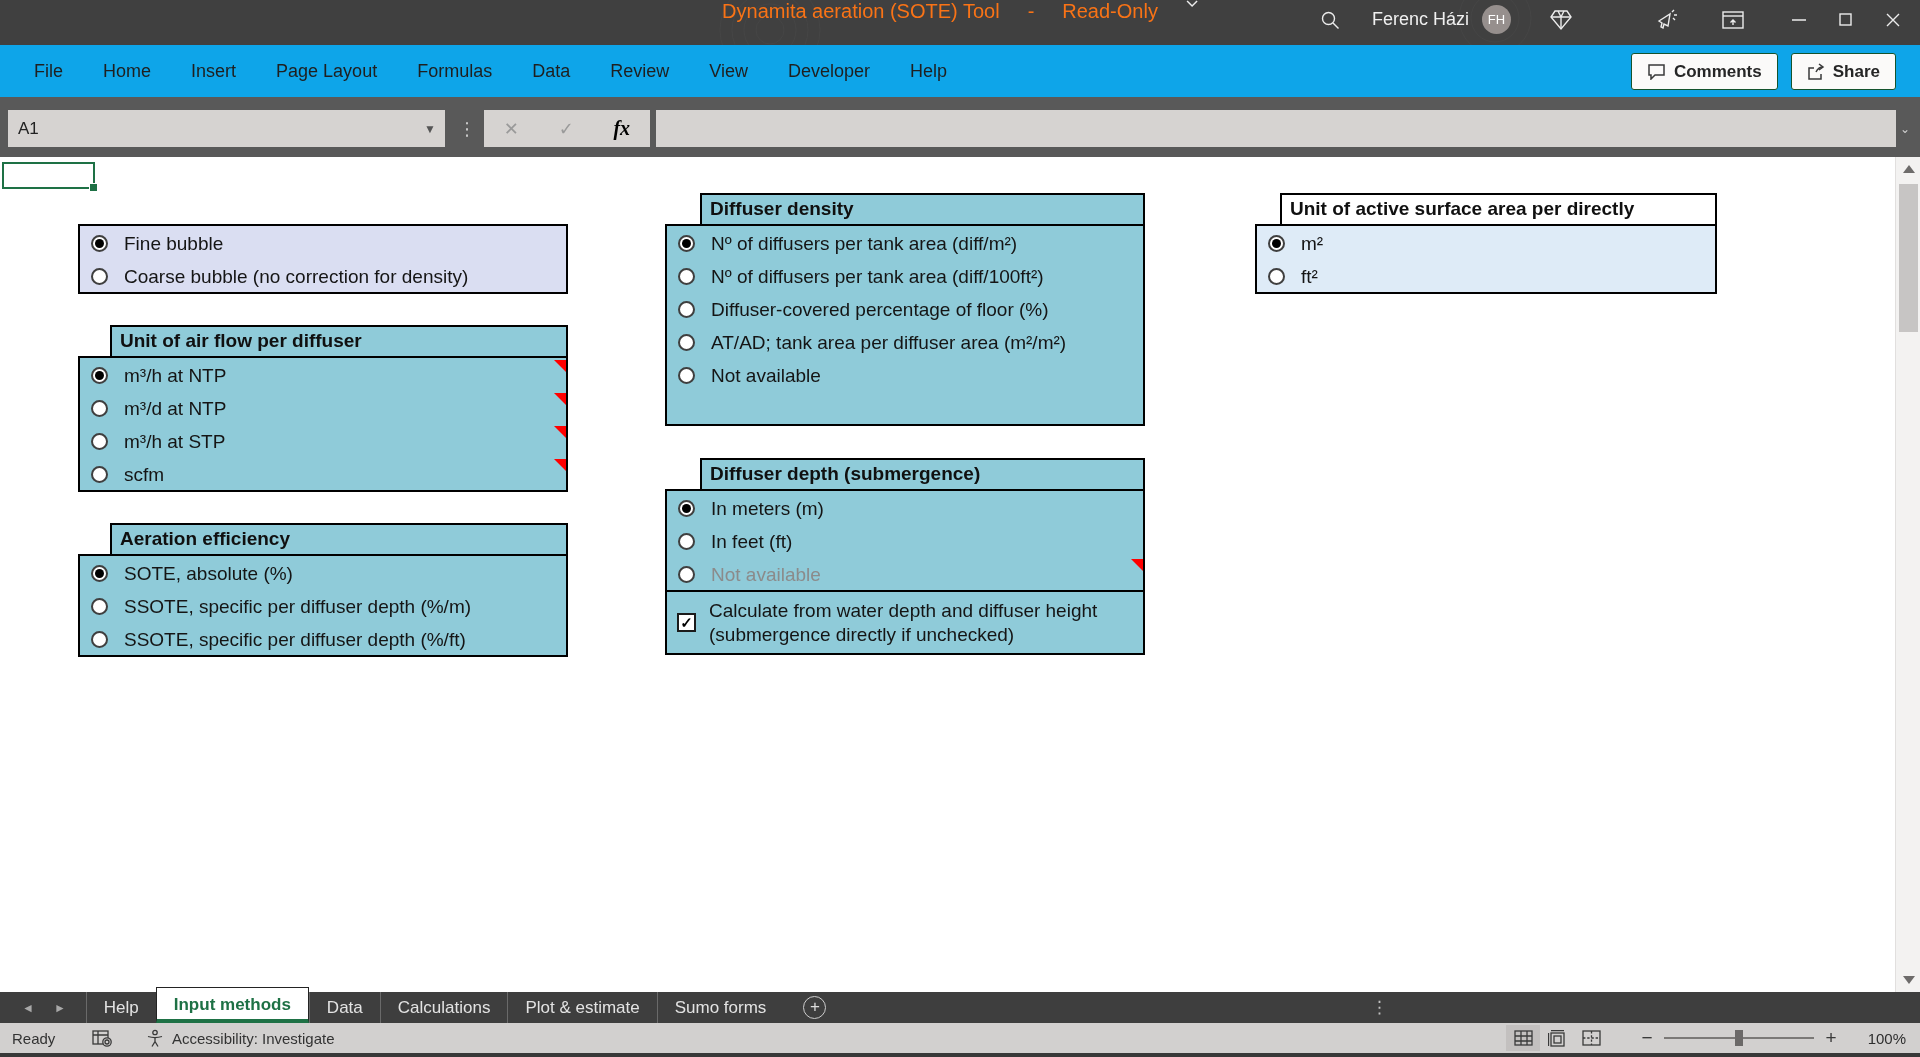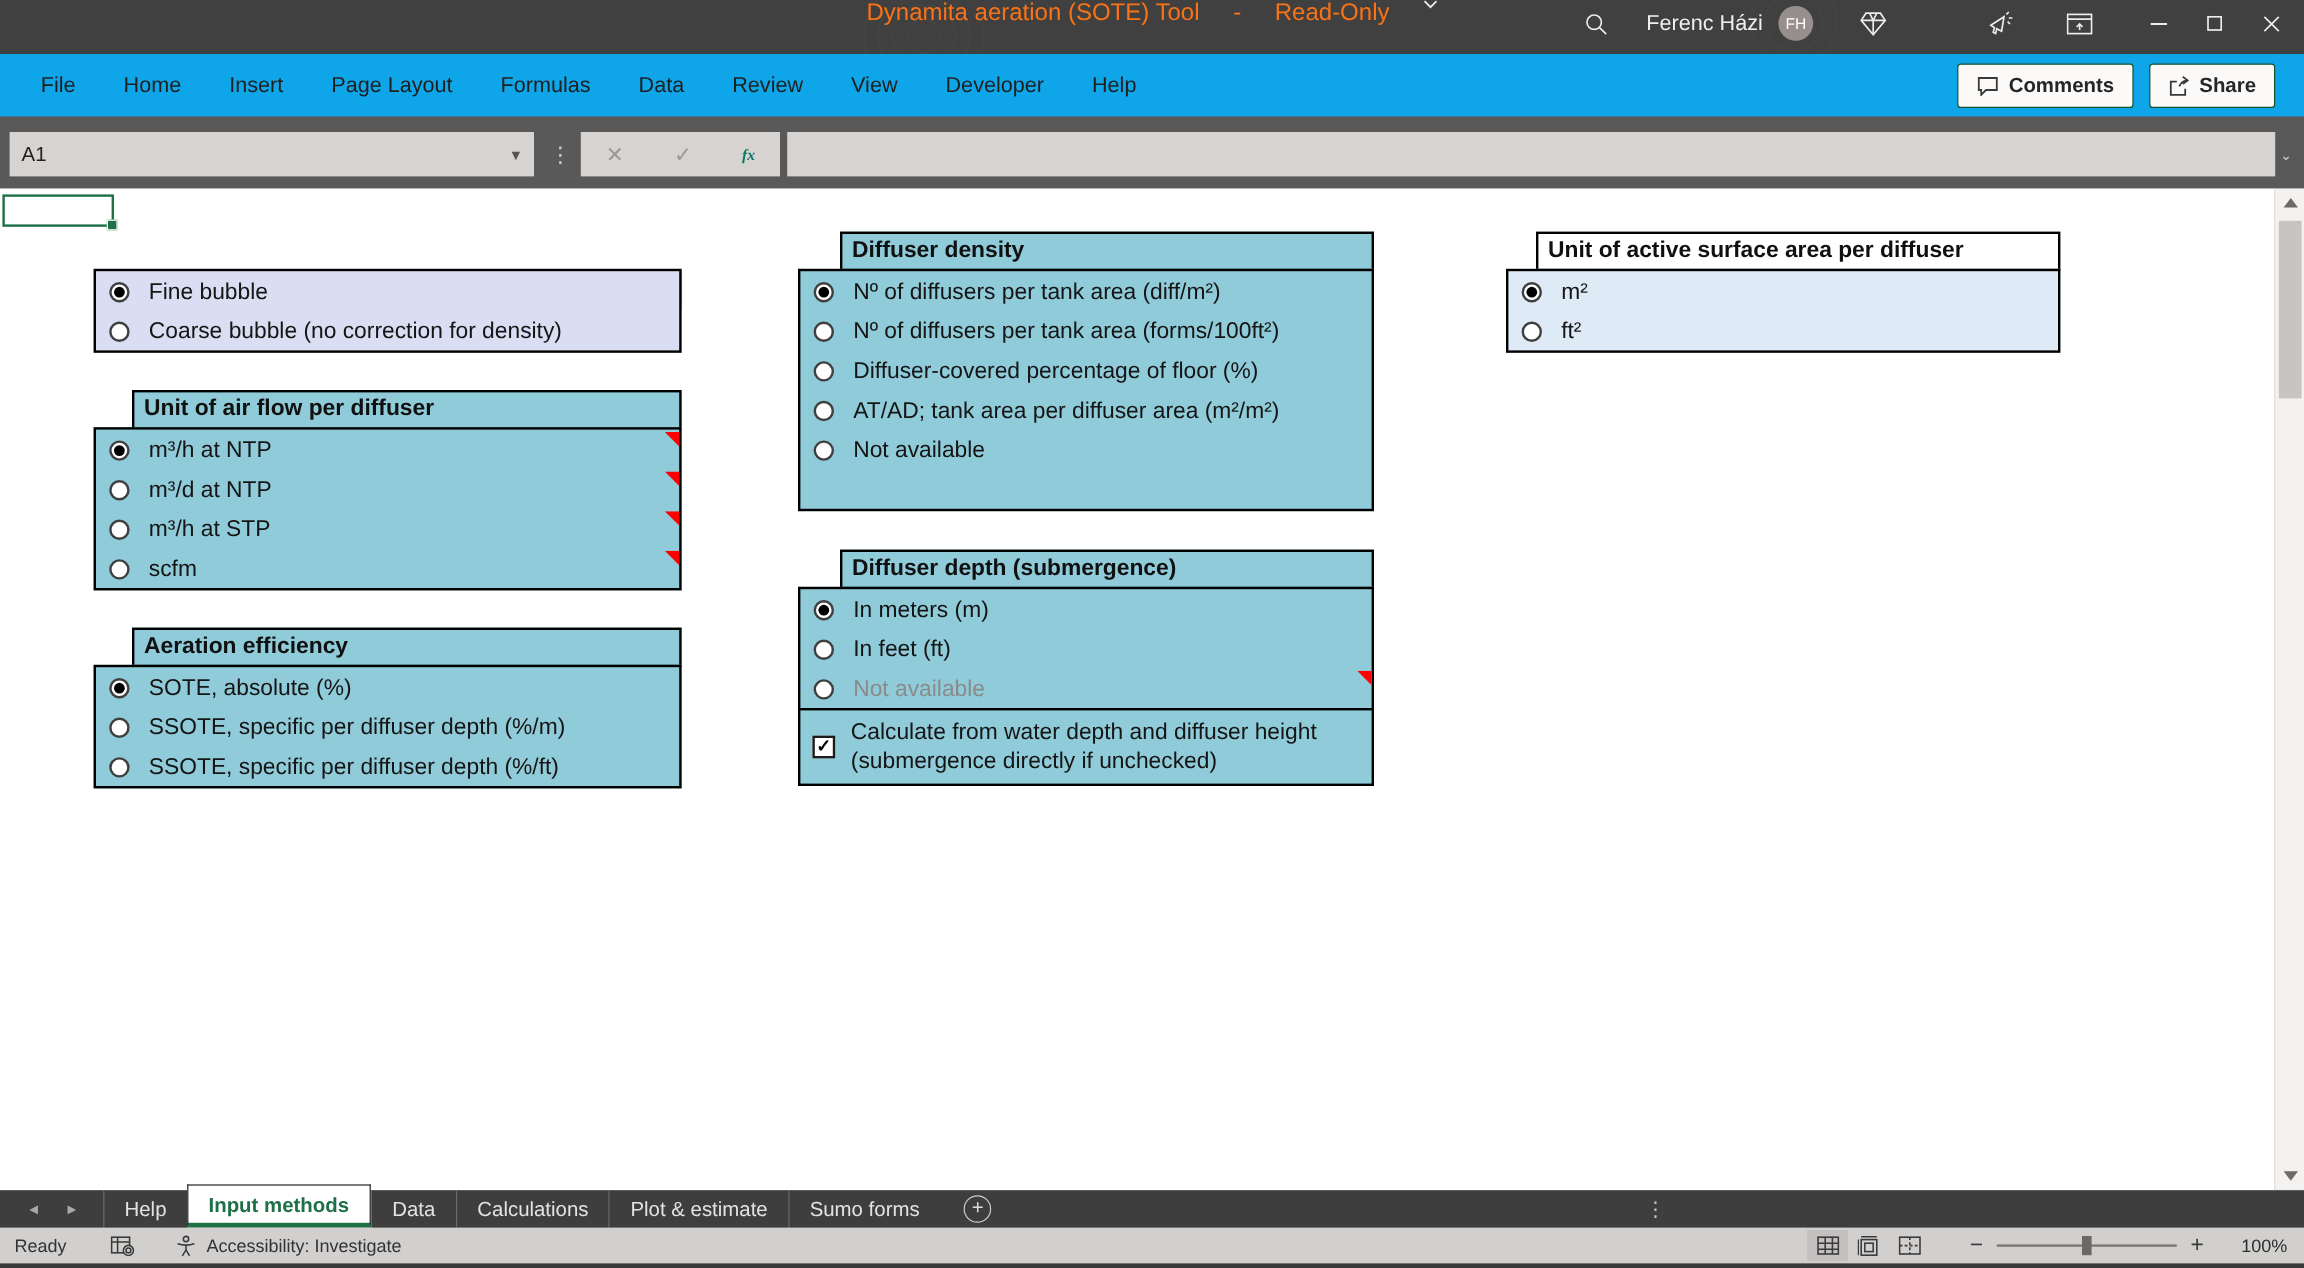--- a/index.html
+++ b/index.html
@@ -38,21 +38,21 @@
   #formulaband { position:absolute; left:0; top:97px; width:1920px; height:60px; background:#595959; }
   #namebox { position:absolute; left:8px; top:13px; width:437px; height:37px; background:#d6d3d1;
              display:flex; align-items:center; font-size:17px; color:#222; }
   #namebox .ref { padding-left:10px; flex:1; }
   #namebox .nb-chev { width:30px; text-align:center; color:#555; font-size:12px; }
   #fb-dots { position:absolute; left:456px; top:13px; width:22px; height:37px; color:#cfcfcf; font-size:18px;
              display:flex; align-items:center; justify-content:center; letter-spacing:0; }
   #fxpanel { position:absolute; left:484px; top:13px; width:166px; height:37px; background:#d6d3d1;
              display:flex; align-items:center; justify-content:space-around; }
   #fxpanel .dim { color:#9a9a9a; font-size:18px; }
-  #fxpanel .fx { color:#0f766e; font-size:13px; font-style:italic; font-family:"Liberation Serif", serif; font-weight:700; }
+  #fxpanel .fx { color:#000000; font-size:20px; font-style:italic; font-family:"Liberation Serif", serif; font-weight:700; }
   #formulainput { position:absolute; left:656px; top:13px; width:1240px; height:37px; background:#d6d3d1;
                   font-size:16px; color:#222; display:flex; align-items:center; padding-left:8px; }
   #fb-expand { position:absolute; right:6px; top:13px; width:18px; height:37px; color:#d0d0d0; font-size:12px;
                display:flex; align-items:center; justify-content:center; }
 
   
   #sheet { position:absolute; left:0; top:157px; width:1895px; height:835px; background:#ffffff; overflow:hidden; }
   #a1sel { position:absolute; left:2px; top:5px; width:93px; height:27px; border:2px solid #1e7145; }
   #a1sel::after { content:""; position:absolute; right:-5px; bottom:-5px; width:7px; height:7px;
                   background:#1e7145; border:1px solid #fff; }
@@ -383,21 +383,21 @@
         <div class="grp-h" id="g3h" style="background: rgb(143, 203, 217);">Diffuser density</div>
         <div class="grp-b" id="g3b" style="background: rgb(143, 203, 217);">
           <div class="opt">
             <span class="radio">
               <span class="dot"></span>
             </span>
             <span class="olabel">Nº of diffusers per tank area (diff/m²)</span>
           </div>
           <div class="opt">
             <span class="radio"></span>
-            <span class="olabel">Nº of diffusers per tank area (forms/100ft²)</span>
+            <span class="olabel">Nº of diffusers per tank area (diff/100ft²)</span>
           </div>
           <div class="opt">
             <span class="radio"></span>
             <span class="olabel">Diffuser-covered percentage of floor (%)</span>
           </div>
           <div class="opt">
             <span class="radio"></span>
             <span class="olabel">AT/AD; tank area per diffuser area (m²/m²)</span>
           </div>
           <div class="opt">
@@ -422,21 +422,21 @@
             <span class="olabel dis">Not available</span>
             <svg width="12" height="12" class="cmt">
               <polygon points="0,0 12,0 12,12" fill="#ff0000"></polygon>
             </svg>
           </div>
         </div>
         <div class="grp-c" id="g4c" style="background: rgb(143, 203, 217);">
           <span class="cbx">✓</span>
           <span class="clabel">Calculate from water depth and diffuser height (submergence directly if unchecked)</span>
         </div>
-        <div class="grp-h" id="g5h" style="background: rgb(255, 255, 255);">Unit of active surface area per diffuser</div>
+        <div class="grp-h" id="g5h" style="background: rgb(255, 255, 255);">Unit of active surface area per directly</div>
         <div class="grp-b" id="g5b" style="background: rgb(222, 235, 247);">
           <div class="opt">
             <span class="radio">
               <span class="dot"></span>
             </span>
             <span class="olabel">m²</span>
           </div>
           <div class="opt">
             <span class="radio"></span>
             <span class="olabel">ft²</span>

